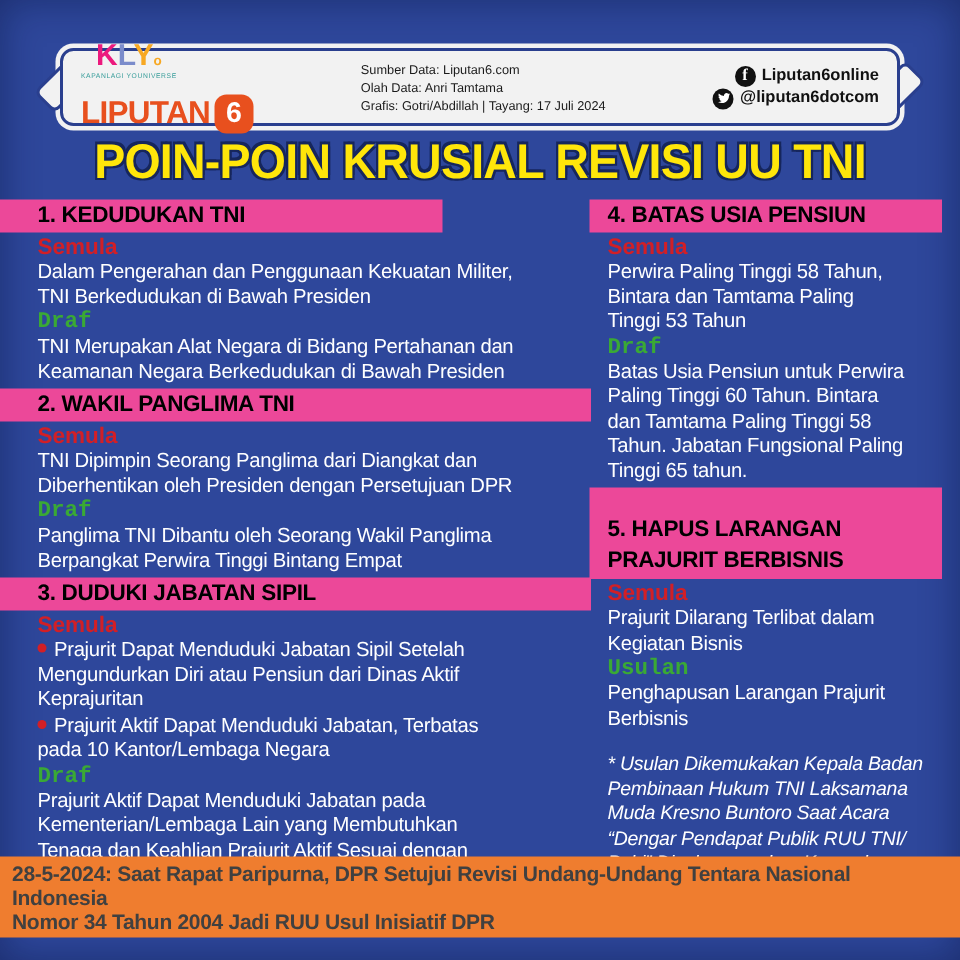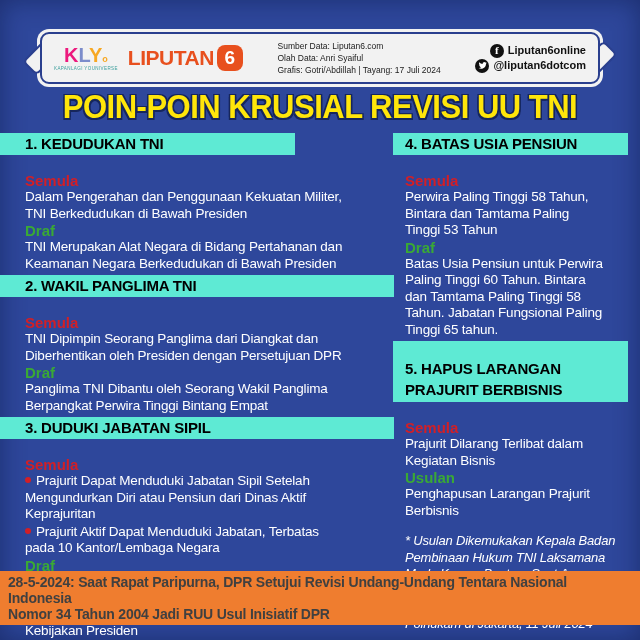--- a/index.html
+++ b/index.html
@@ -16,21 +16,21 @@
             border-radius:12px; padding:3px; }
   .banner::before, .banner::after {
     content:""; position:absolute; top:50%; width:16px; height:26px;
     background:#f2f2f2; border:2px solid #2a3f8e; border-radius:5px;
     transform:translateY(-50%) rotate(45deg);
   }
   .banner::before { left:-7px; }
   .banner::after { right:-7px; }
   .banner-inner { position:relative; z-index:1; display:flex; align-items:center; justify-content:space-between;
             border:2px solid #2a3f8e; border-radius:9px; background:#f2f2f2; padding:5px 12px; height:52px; }
-  .brand { display:flex; align-items:flex-start; gap:10px; }
+  .brand { display:flex; align-items:flex-start; gap:10px;flex-direction:column; }
   .kly { text-align:center; line-height:1; }
   .kly-letters { font-size:20px; font-weight:bold; letter-spacing:0; }
   .kly-letters .k { color:#ec1a7d; }
   .kly-letters .l { color:#7b8ccb; }
   .kly-letters .y { color:#f7a823; }
   .kly-letters .dots { color:#f7a823; font-size:9px; vertical-align:baseline; }
   .kly-caption { font-size:4.5px; color:#3a9e9b; letter-spacing:.4px; margin-top:2px; white-space:nowrap; }
   .liputan { display:flex; align-items:center; gap:3px; }
   .liputan-text { color:#e8501e; font-weight:bold; font-size:21px; letter-spacing:-0.5px; }
   .six-box { display:inline-flex; align-items:center; justify-content:center; width:26px; height:26px;
@@ -47,32 +47,32 @@
   .title { margin-top:3px; text-align:center; color:#ffe60a; font-weight:bold;
            font-size:31px; letter-spacing:-0.5px; transform:scaleY(1.05);
            text-shadow:1.5px 1.5px 0 #16265c, -1.5px 1.5px 0 #16265c,
                        1.5px -1.5px 0 #16265c, -1.5px -1.5px 0 #16265c; }
 
   
   .cols { display:flex; margin-top:7px; }
   .col-left { width:393px; flex:none; }
   .col-right { width:247px; flex:none; }
   section { margin-bottom:3px; }
-  .bar { background:#5eead4; color:#000; font-weight:bold; font-size:15px;
-         letter-spacing:-0.2px; line-height:22px; height:22px; margin-bottom:18px; }
+  .bar { background:#ec4899; color:#000; font-weight:bold; font-size:15px;
+         letter-spacing:-0.2px; line-height:22px; height:22px; margin-bottom:2px; }
   .col-left .bar { padding-left:25px; }
   .col-left .bar.w1 { width:295px; }
   .col-left .bar.w2 { width:394px; }
   .col-right .bar { width:235px; padding-left:12px; }
   .col-right .bar.tall { height:auto; line-height:21px; padding-top:17px; padding-bottom:2px; padding-right:6px; }
   .label { font-weight:bold; font-size:15px; line-height:16px; }
   .col-left .label { padding-left:25px; }
   .col-right .label { padding-left:12px; }
   .label.red { color:#d21f26; }
-  .label.green { color:#3aa935; }
+  .label.green { color:#3aa935;font-family:Liberation Mono, monospace; }
   .body { color:#fff; font-size:13.5px; letter-spacing:-0.2px; line-height:16.5px;
           white-space:pre-line; margin:0 0 1px; }
   .col-left .body { padding-left:25px; }
   .col-right .body { padding-left:12px; padding-right:4px; }
   .dot { display:inline-block; width:6px; height:6px; background:#d21f26; border-radius:50%;
          margin-right:5px; vertical-align:2px; }
   .footnote { color:#fff; font-style:italic; font-size:13px; letter-spacing:-0.2px;
               line-height:16.5px; white-space:pre-line; padding-left:12px; margin-top:14px; }
 
   
@@ -94,21 +94,21 @@
         </div>
         <div class="liputan">
           <span class="liputan-text">LIPUTAN</span>
           <span class="six-box">
               <span>6</span>
             </span>
         </div>
       </div>
       <div class="credits">
         <div>Sumber Data: Liputan6.com</div>
-        <div>Olah Data: Anri Syaiful</div>
+        <div>Olah Data: Anri Tamtama</div>
         <div>Grafis: Gotri/Abdillah | Tayang: 17 Juli 2024</div>
       </div>
       <div class="social">
         <div class="social-row">
           <span class="icon-circle fb">f</span>
           <span>Liputan6online</span>
         </div>
         <div class="social-row">
           <span class="icon-circle">
             <svg viewBox="0 0 24 24">

